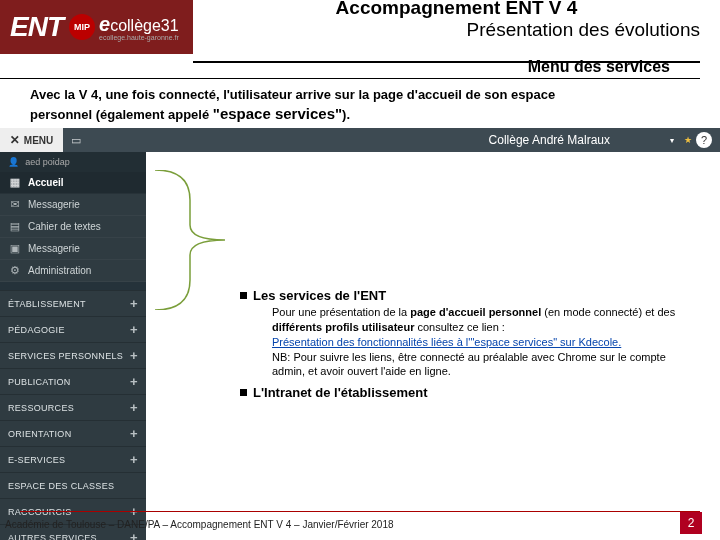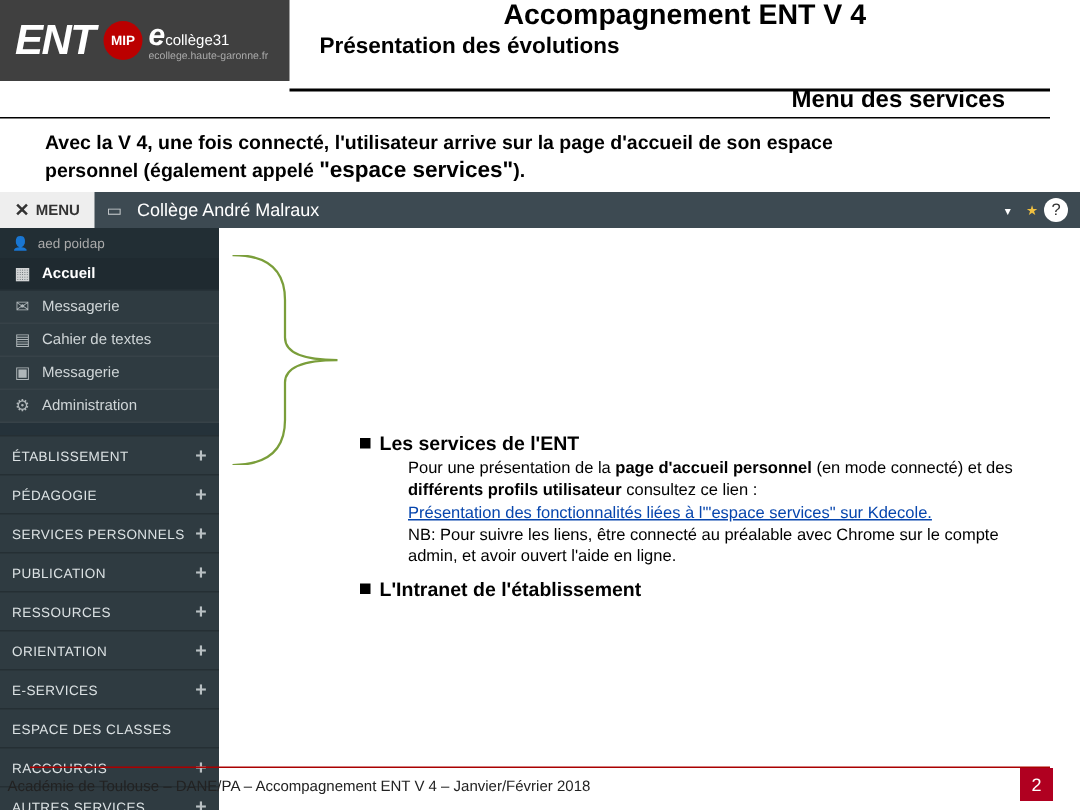--- a/index.html
+++ b/index.html
@@ -1,36 +1,36 @@
 <!DOCTYPE html>
 <html><head>
 <meta charset="utf-8">
 <style>
   * { box-sizing: border-box; margin: 0; padding: 0; }
   html, body { width: 720px; height: 540px; font-family: Arial, sans-serif; background: #fff; position: relative; }
   .slide { width: 720px; height: 540px; position: relative; }
   .header-bar { display: flex; align-items: center; height: 54px; }
-  .logo-area { width: 193px; height: 54px; background: #404040; display: flex; align-items: center; position: relative; }
+  .logo-area { width: 193px; height: 54px; background: #7f1d1d; display: flex; align-items: center; position: relative; }
   .ent-logo { color: #fff; font-weight: 900; font-size: 28px; letter-spacing: -1px; margin-left: 10px; font-style: italic; }
   .mip { display:inline-block; width:26px; height:26px; border-radius:50%; background:#b00; color:#fff; font-size:9px; text-align:center; line-height:26px; margin-left:6px; font-weight:bold;}
   .ecollege { color:#fff; margin-left:4px; }
   .ecollege .e { font-size:20px; font-weight:bold; font-style:italic;}
-  .ecollege .txt { font-size:10px; }
+  .ecollege .txt { font-size:16px; }
   .ecollege .sub { font-size:7px; color:#aaa; display:block; margin-top:-2px;}
   .title-block { flex: 1; padding: 4px 0 20px 20px; border-top: 2px solid #000; border-bottom: 2px solid #000; margin-right: 20px; }
   .title-block .t1 { font-size: 19px; font-weight: bold; text-align: center; }
-  .title-block .t2 { font-size: 15px; font-weight: bold; text-align: left; }
+  .title-block .t2 { font-size: 19px; font-weight: normal; text-align: right; }
   .subtitle { text-align: right; font-size: 16px; font-weight: bold; border-bottom: 1.5px solid #000; padding: 4px 30px 2px 0; margin-right: 20px; }
   .intro { font-size: 13px; font-weight: bold; padding: 8px 30px 4px 30px; line-height: 1.3; }
   .intro .esp { font-size: 15px; }
   .mock { position: absolute; top: 128px; left: 0; width: 720px; }
   .topbar { height: 24px; background: #3d4a52; display: flex; align-items: center; color: #fff; font-size: 11px; }
   .menu-btn { background: #eee; color: #333; height: 24px; width: 63px; display:flex; align-items:center; justify-content:center; font-size:10px; font-weight:bold;}
   .menu-btn .x { margin-right:4px; font-size:12px;}
-  .college { flex: 1; padding-left: 10px; font-size: 12px; }
+  .college { flex: 1; padding-left: 10px; font-size: 12px; text-align: right; }
   .portails { font-size: 10px; margin-right: 6px; margin-top: 44px; }
   .help-q { width:16px; height:16px; border-radius:50%; background:#fff; color:#333; text-align:center; line-height:16px; font-size:11px; margin-right:8px;}
   .user-row { height: 20px; background: #222e34; color: #aaa; font-size: 9px; padding-left: 8px; display:flex; align-items:center; width: 146px;}
   .sidebar { width: 146px; background: #2f3b41; color: #fff; font-size: 10px; position: absolute; top: 44px; left: 0; }
   .nav-item { height: 22px; display: flex; align-items: center; padding-left: 8px; border-bottom: 1px solid rgba(255,255,255,0.04); }
   .nav-item .ic { width: 14px; display:inline-block; text-align:center; margin-right:6px; opacity:0.8; font-size:11px;}
   .nav-item.home { background: #1f2a30; font-weight:bold;}
   .nav-item.light { color: #cfd5d7; font-weight: normal; }
   .cat { height: 26px; display:flex; align-items:center; justify-content:space-between; padding: 0 8px; font-size:9px; border-top: 1px solid rgba(0,0,0,0.2); color:#dce2e4; letter-spacing: 0.3px;}
   .cat .plus { font-size: 13px; opacity: 0.8; font-weight: bold;}

